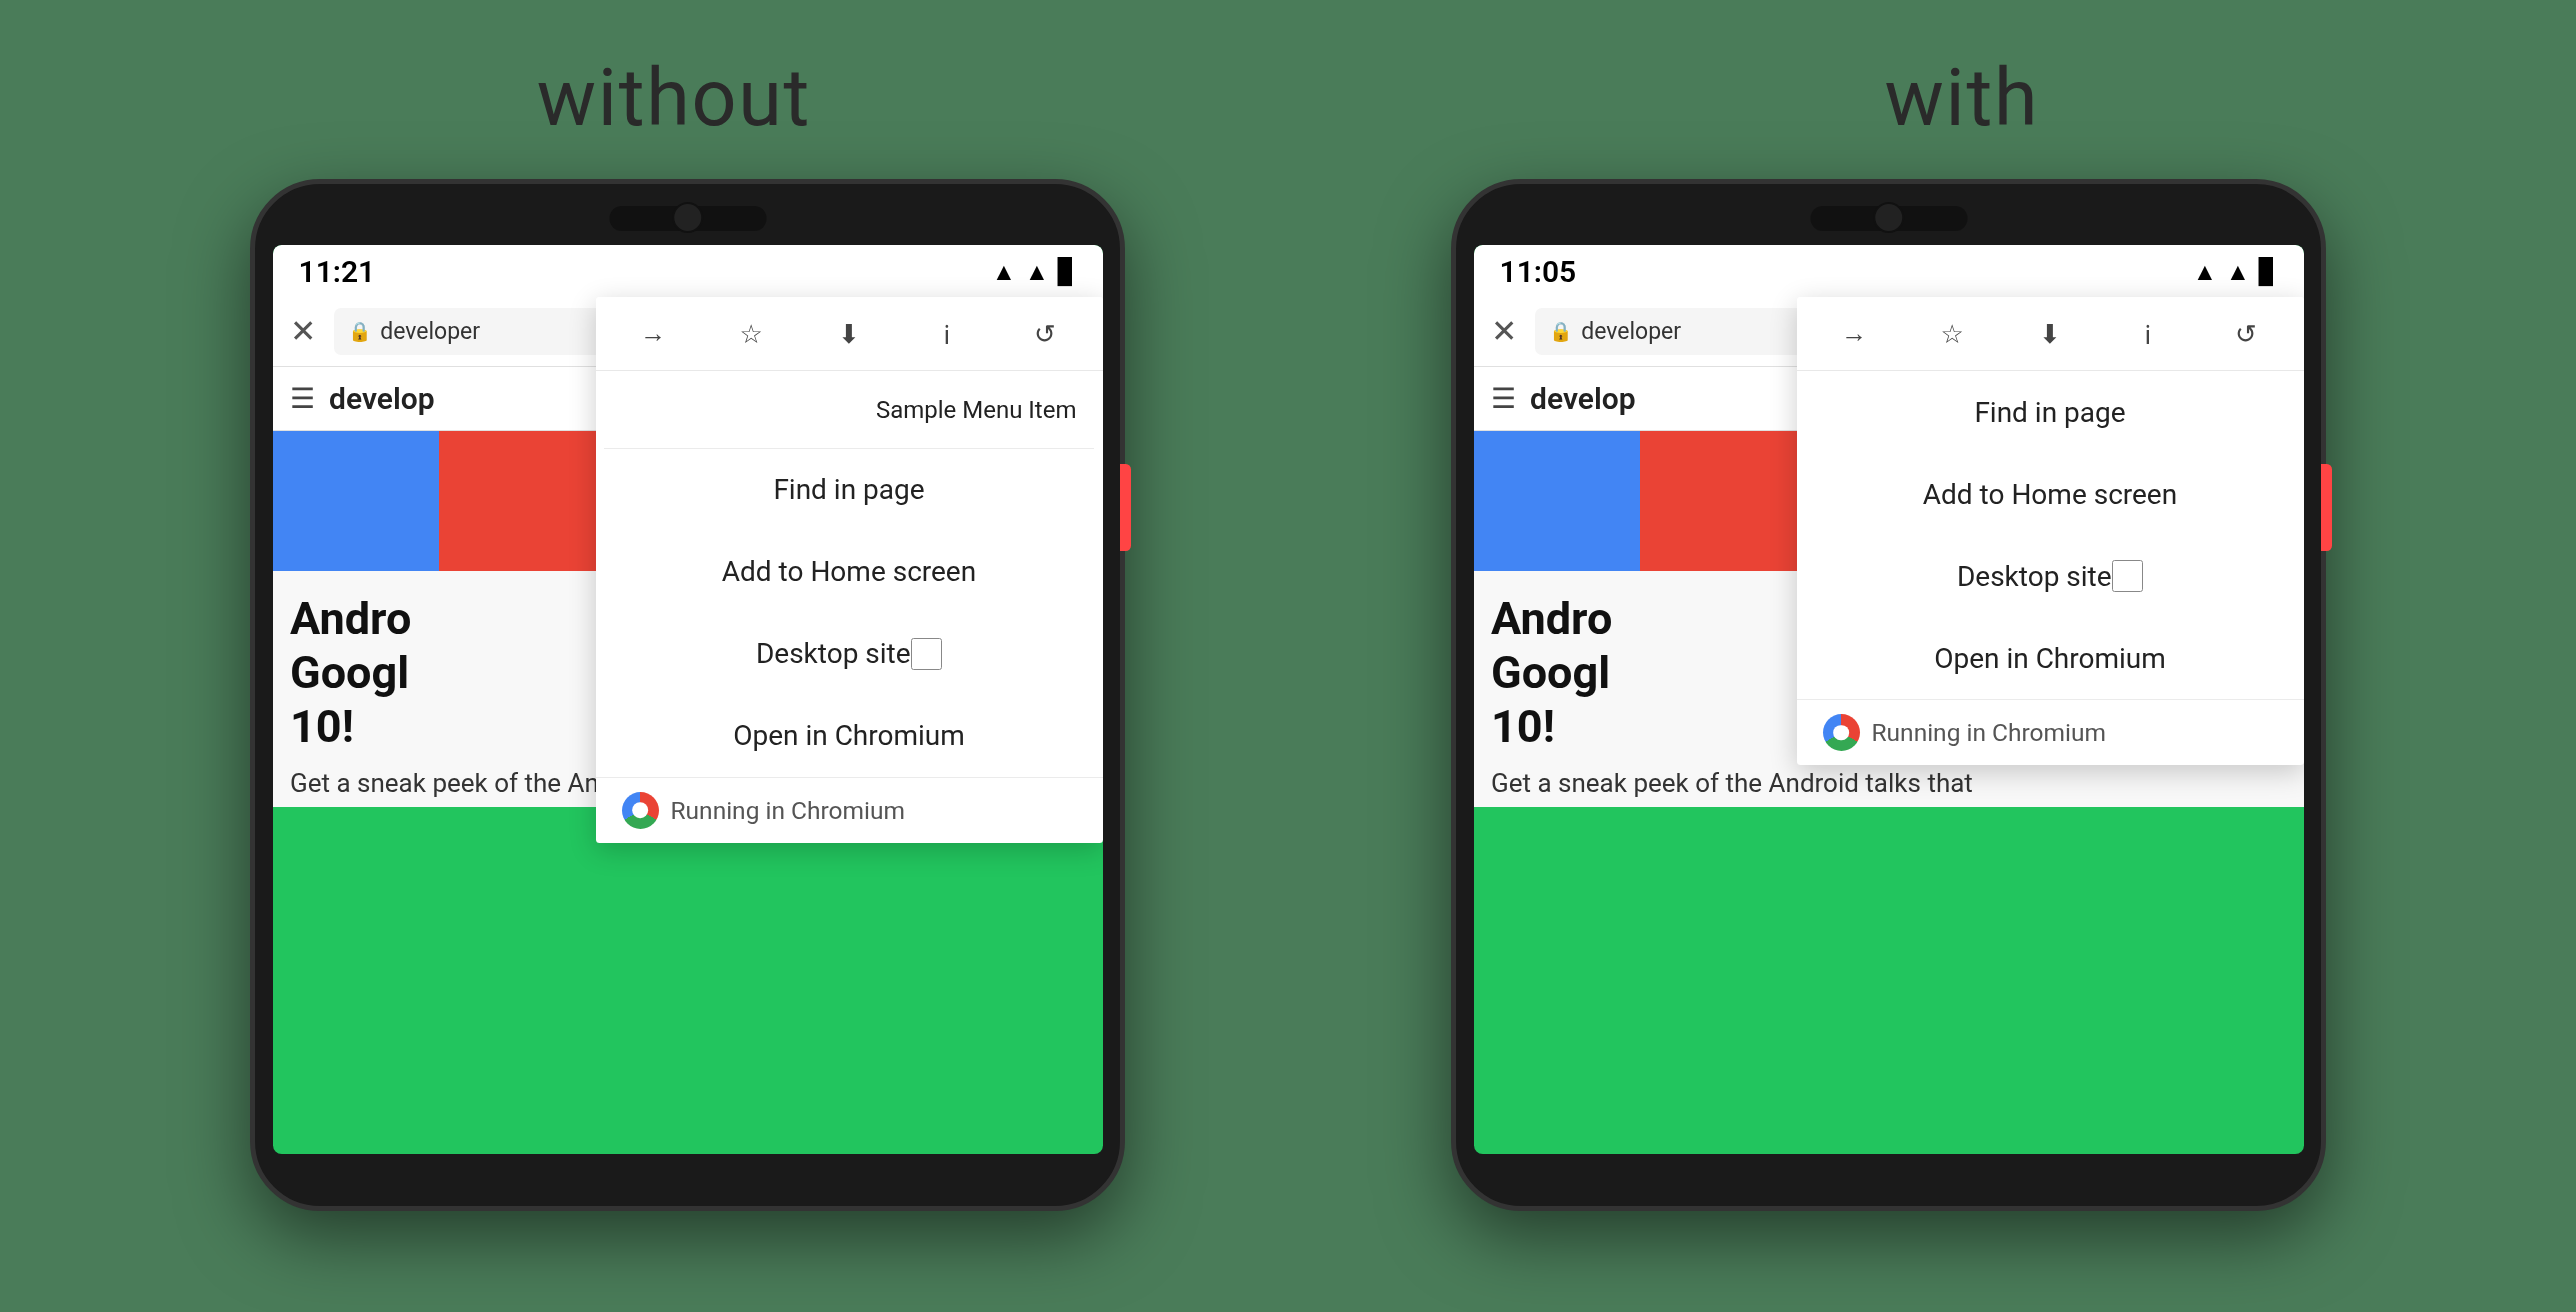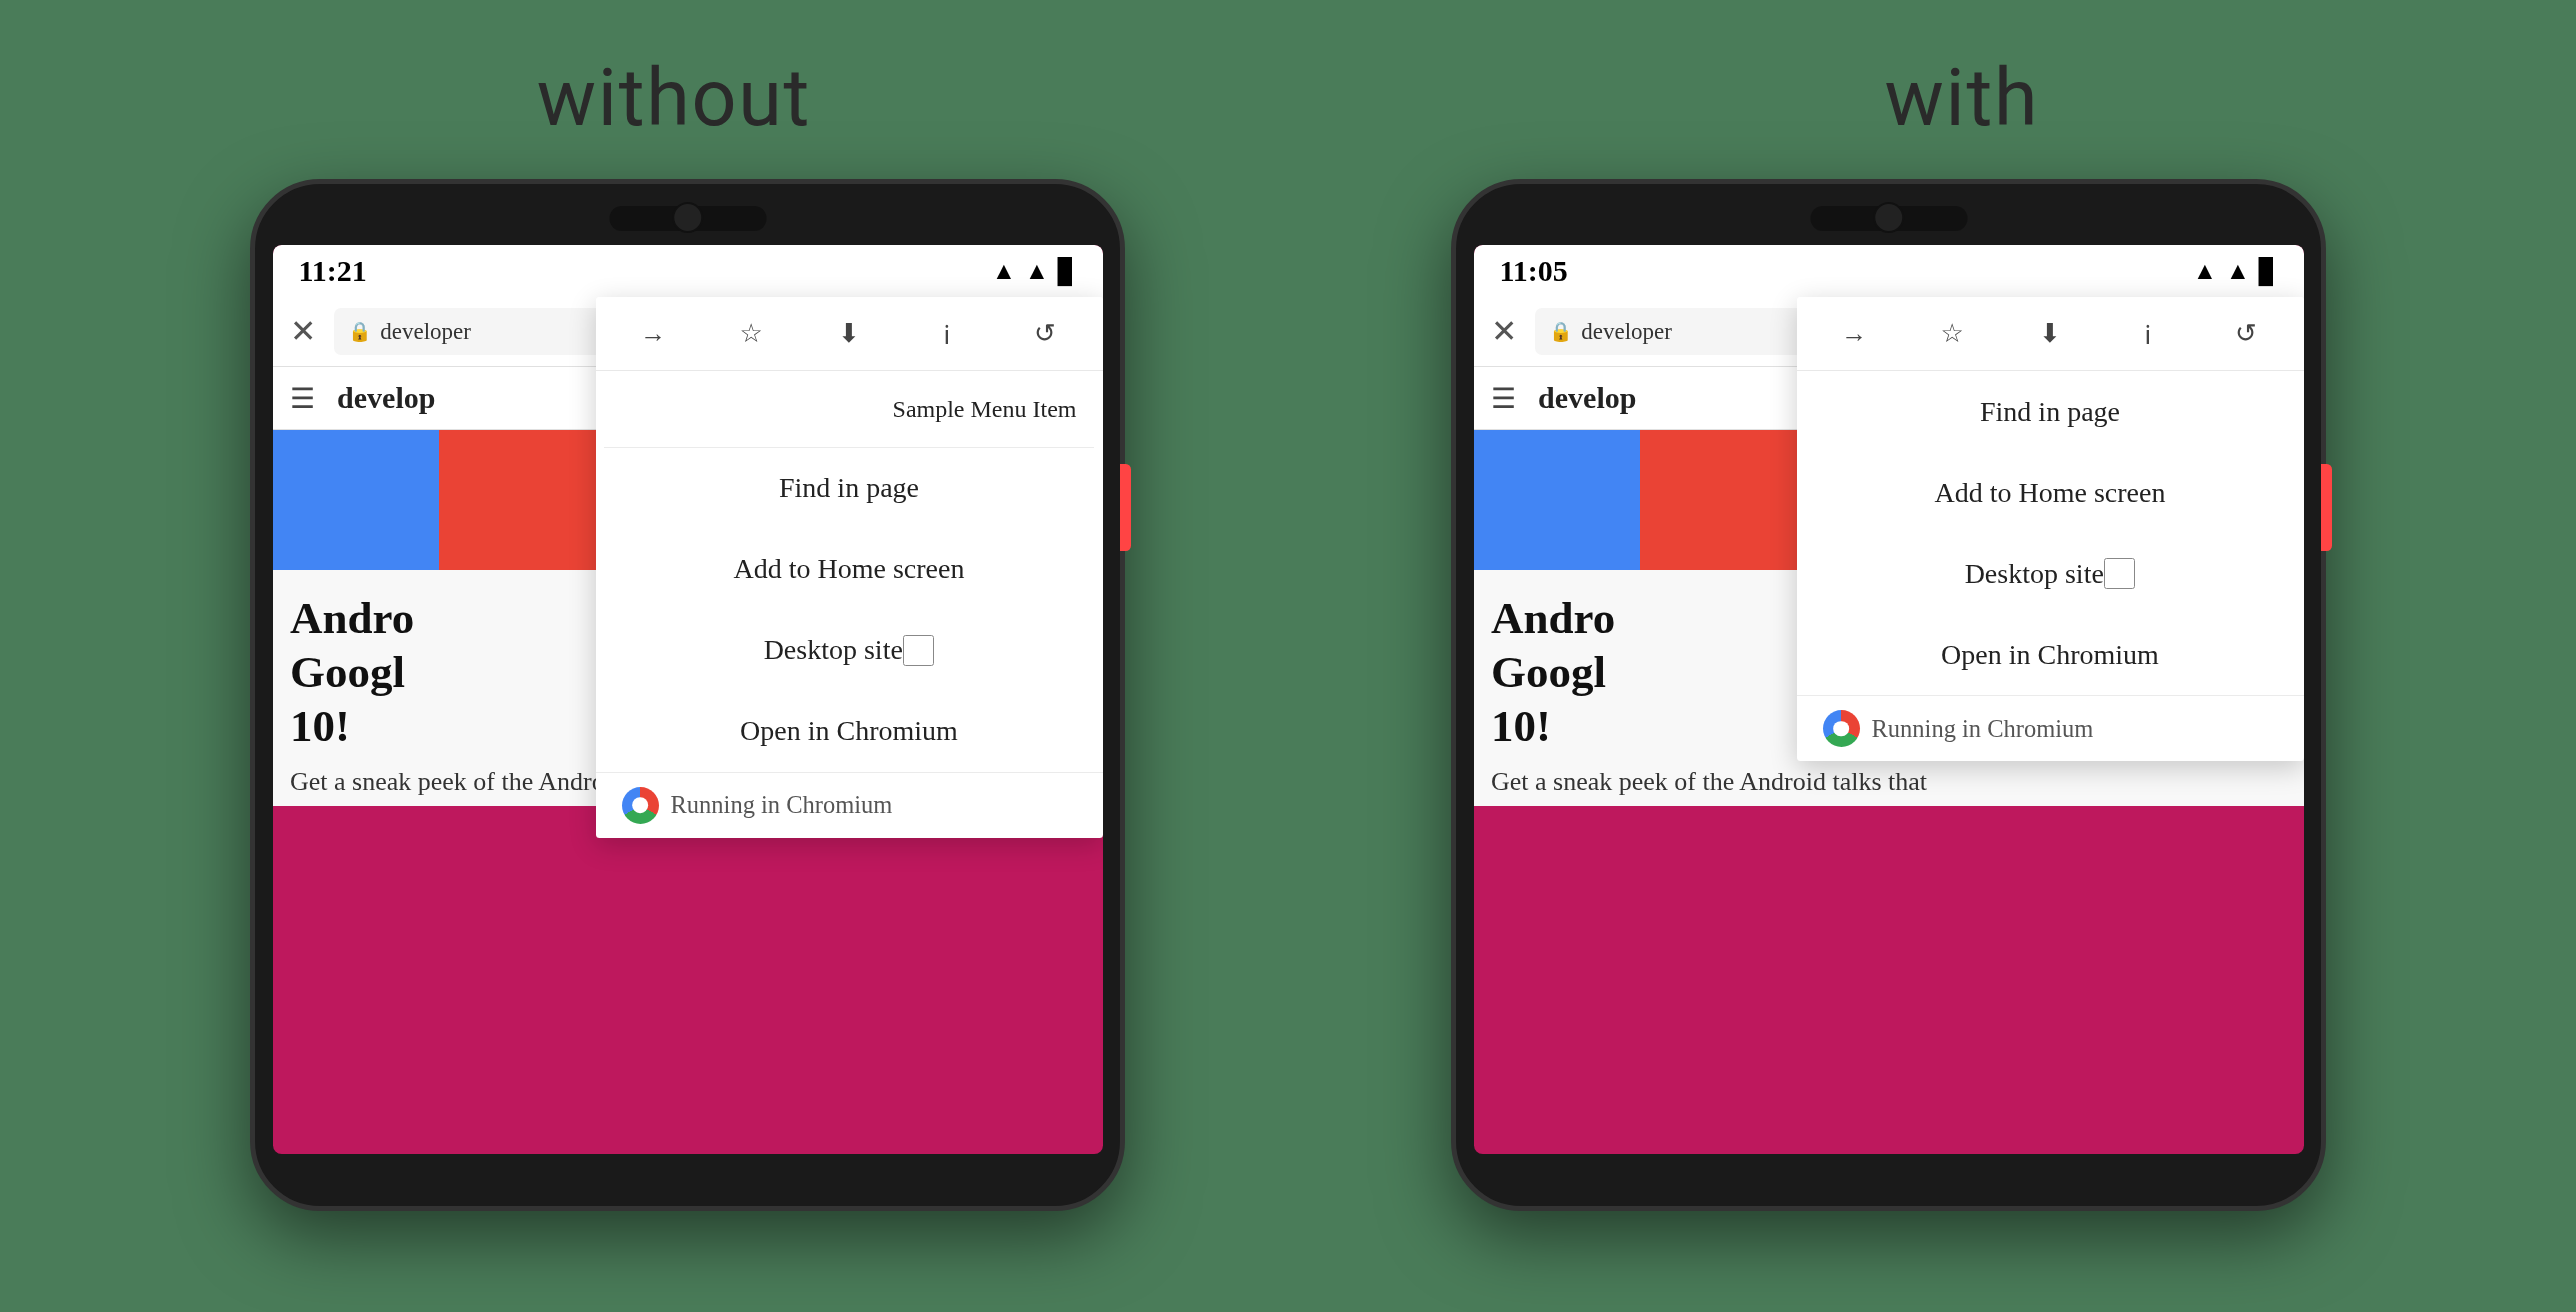--- a/index.html
+++ b/index.html
@@ -93,24 +93,23 @@
       border-radius: 0 5.2px 5.2px 0;
     }
 
     
     .phone-screen {
       position: absolute;
       top: 61px;
       left: 17.5px;
       right: 17.5px;
       bottom: 52px;
-      background: #be185d;
+      background: #22c55e;
       border-radius: 8.7px;
       overflow: hidden;
-      font-family: Liberation Serif, serif;
     }
 
     
     .status-bar {
       height: 52px;
       background: white;
       display: flex;
       align-items: center;
       justify-content: space-between;
       padding: 0 26px;
@@ -177,21 +176,20 @@
 
     .hamburger {
       font-size: 28px;
       color: #444;
     }
 
     .site-title {
       font-size: 30px;
       font-weight: 600;
       color: #222;
-      margin-left: 8px;
     }
 
     
     .color-bars {
       display: flex;
       height: 140px;
     }
 
     .color-bar {
       flex: 1;

